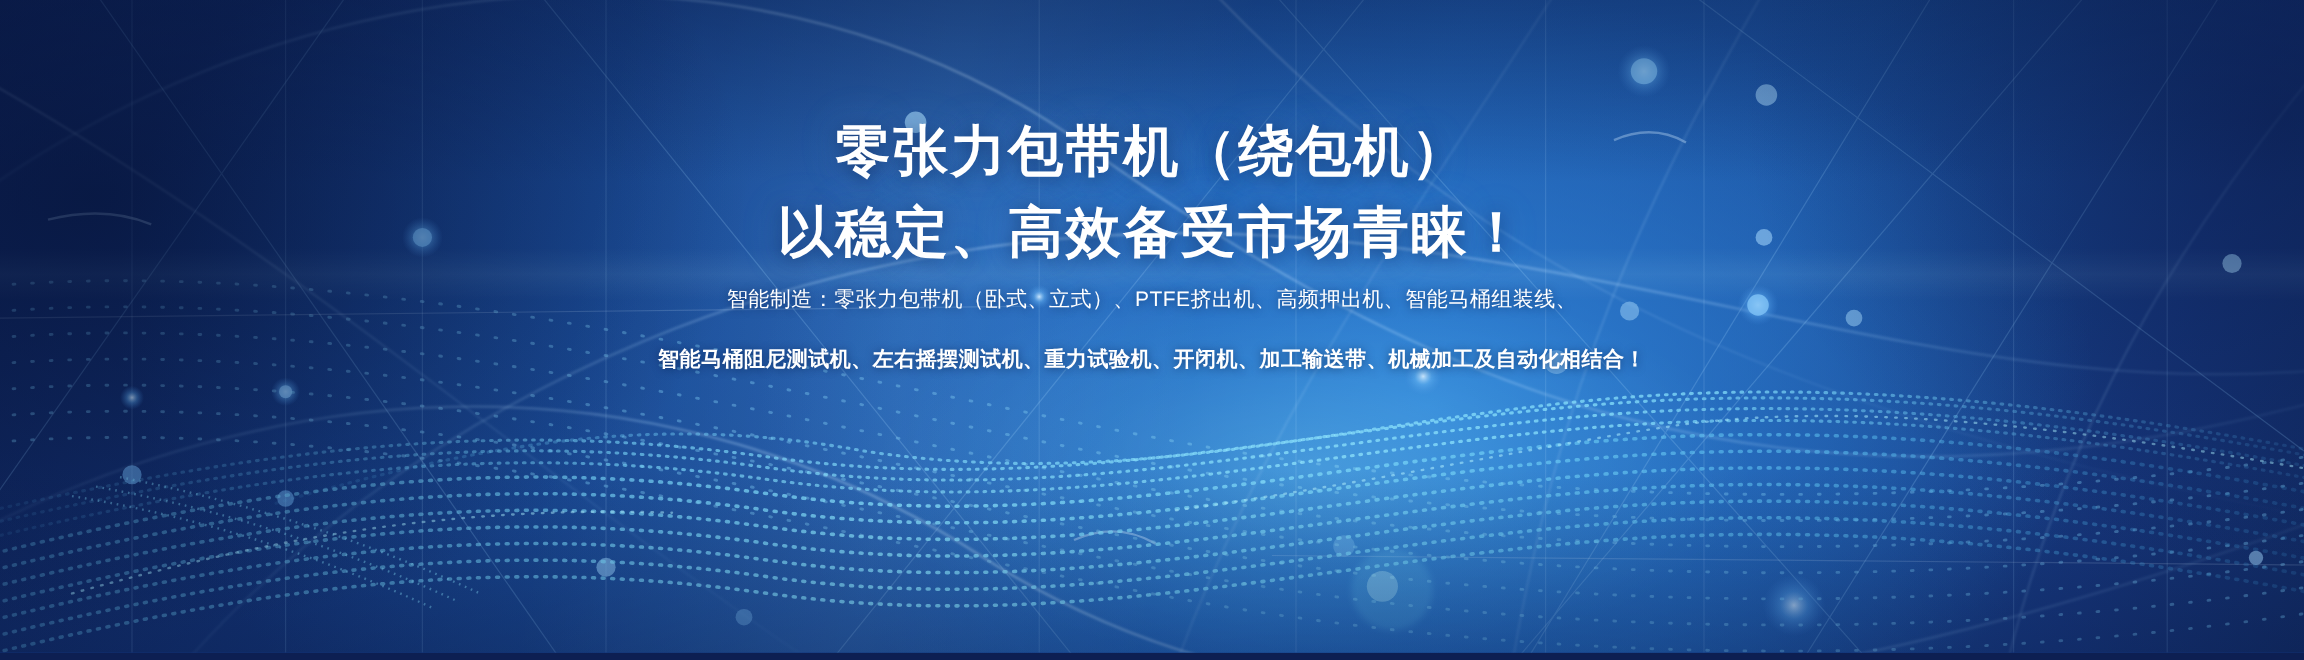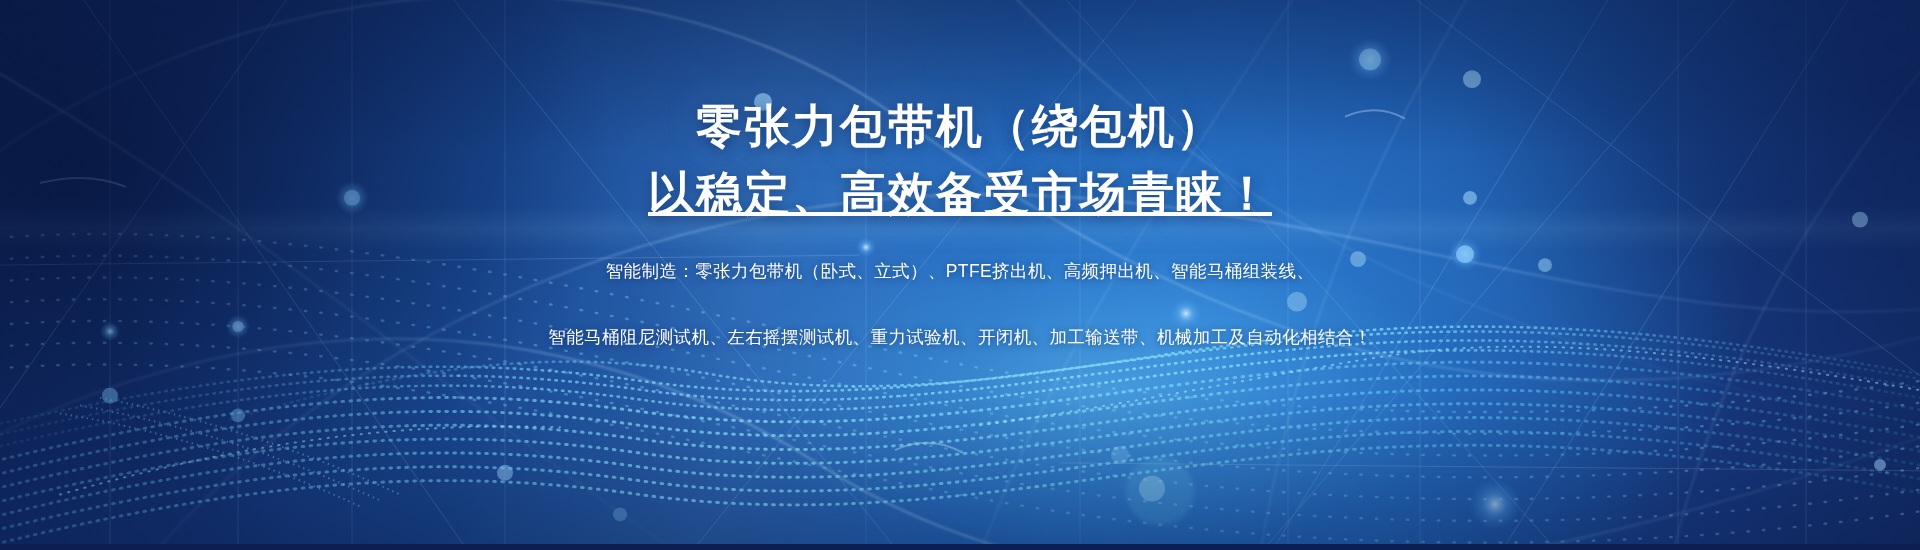--- a/index.html
+++ b/index.html
@@ -59,34 +59,34 @@
   .headline {
     color: #ffffff;
     font-size: 46px;
     font-weight: bold;
     letter-spacing: 2px;
     line-height: 1.32;
     text-align: center;
     white-space: nowrap;
     text-shadow: 0 2px 14px rgba(6,26,72,0.55), 0 0 34px rgba(120,190,255,0.30);
   }
-  .headline.line2 { margin-top: 6px; text-decoration: underline; }
+  .headline.line2 { margin-top: 6px; }
 
   .subtitle {
     color: #ffffff;
     font-size: 17.5px;
     font-weight: normal;
     line-height: 1.45;
     text-align: center;
     white-space: nowrap;
     letter-spacing: 0.4px;
     text-shadow: 0 1px 7px rgba(7,28,74,0.60);
   }
-  .sub1 { margin-top: 36px; }
-  .sub2 { margin-top: 40px; }
+  .sub1 { margin-top: 14px; }
+  .sub2 { margin-top: 24px; font-weight: bold; }
 </style>
 </head>
 <body>
 
 <div id="banner">
 
   <div class="layer bg-base"></div>
 
   <div class="layer">
     <svg class="bg-svg" viewBox="0 0 1920 550" preserveAspectRatio="none" xmlns="http://www.w3.org/2000/svg">

